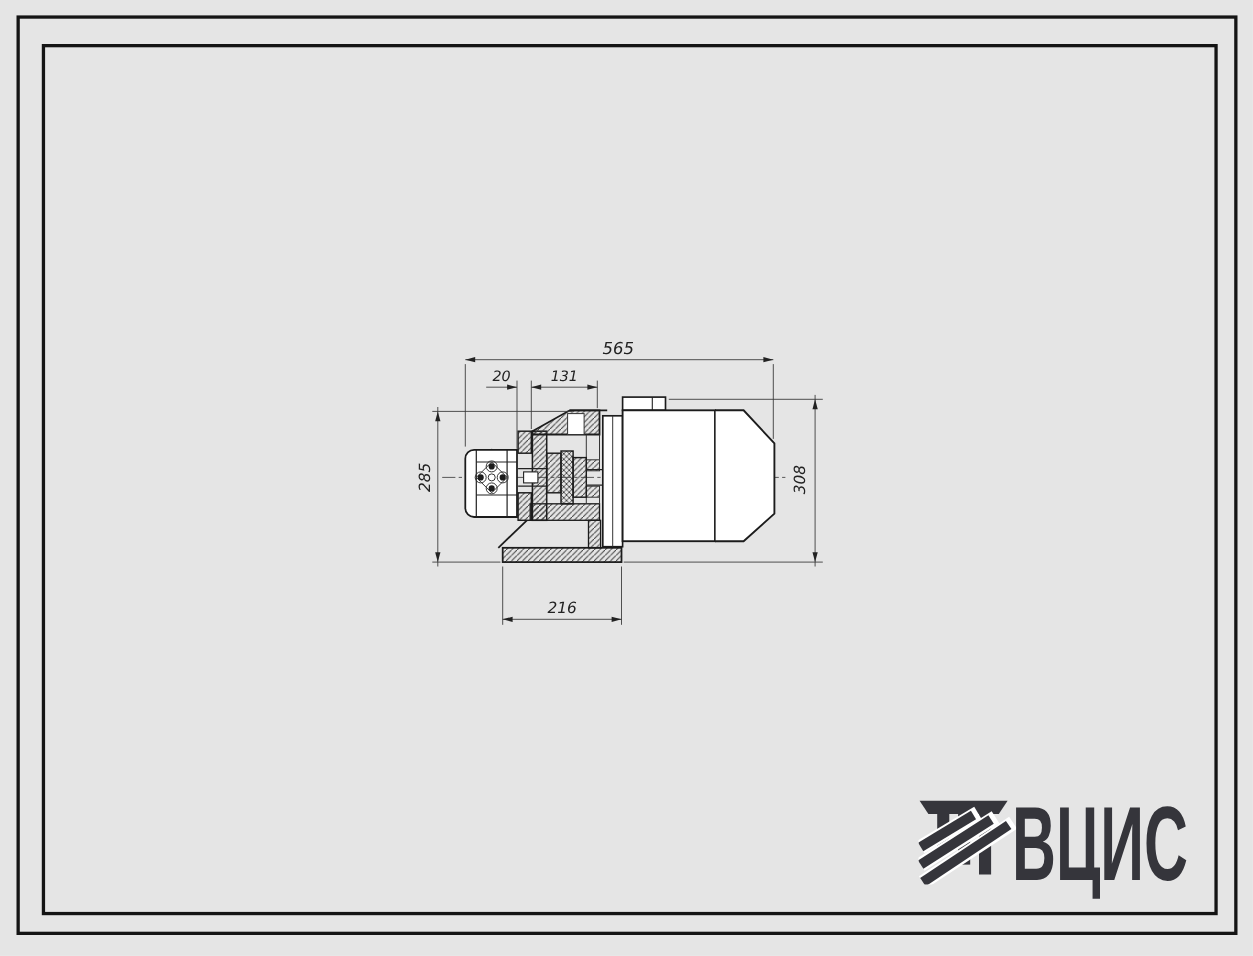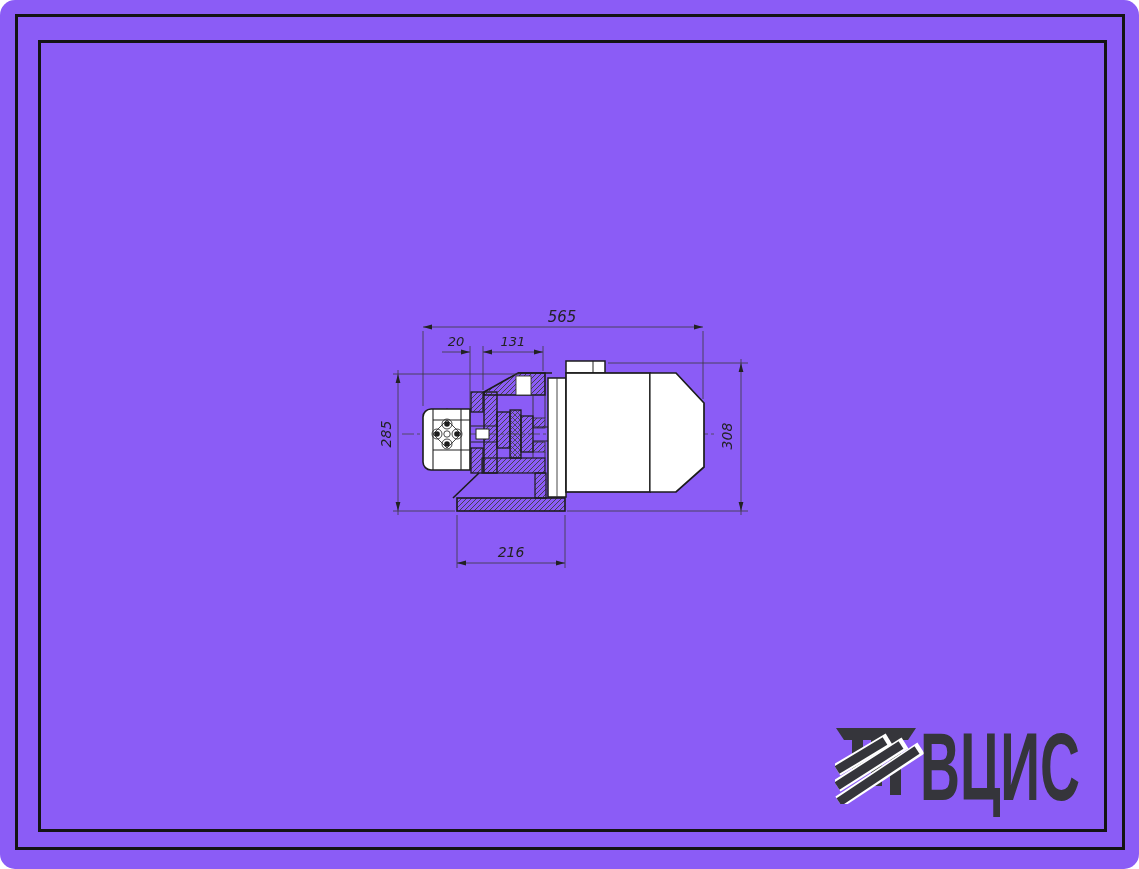--- a/index.html
+++ b/index.html
@@ -1,17 +1,17 @@
 <!DOCTYPE html>
 <html><head>
 <meta charset="utf-8">
 <style>
   html,body{margin:0;padding:0;background:#fff;}
-  .page{position:relative;width:1139px;height:869px;background:#8b5cf6;overflow:hidden;
-        font-family:"DejaVu Sans",sans-serif;border-radius:15px;}
+  .page{position:relative;width:1139px;height:869px;background:#e5e5e5;overflow:hidden;
+        font-family:"DejaVu Sans",sans-serif;}
   .outer-frame{position:absolute;left:15px;top:14px;width:1104px;height:830px;
         border:3px solid #141414;}
   .inner-frame{position:absolute;left:38px;top:40px;width:1063px;height:786px;
         border:3px solid #141414;}
   .drawing-svg{position:absolute;left:380px;top:290px;}
   .logo-icon-svg{position:absolute;left:835px;top:712px;}
   .logo-word-svg{position:absolute;left:918px;top:722px;}
   svg text.dim{font-family:"DejaVu Sans",sans-serif;font-style:italic;fill:#222;}
   svg text.logo-text{font-family:"Liberation Sans","DejaVu Sans",sans-serif;font-weight:bold;}
 </style>

